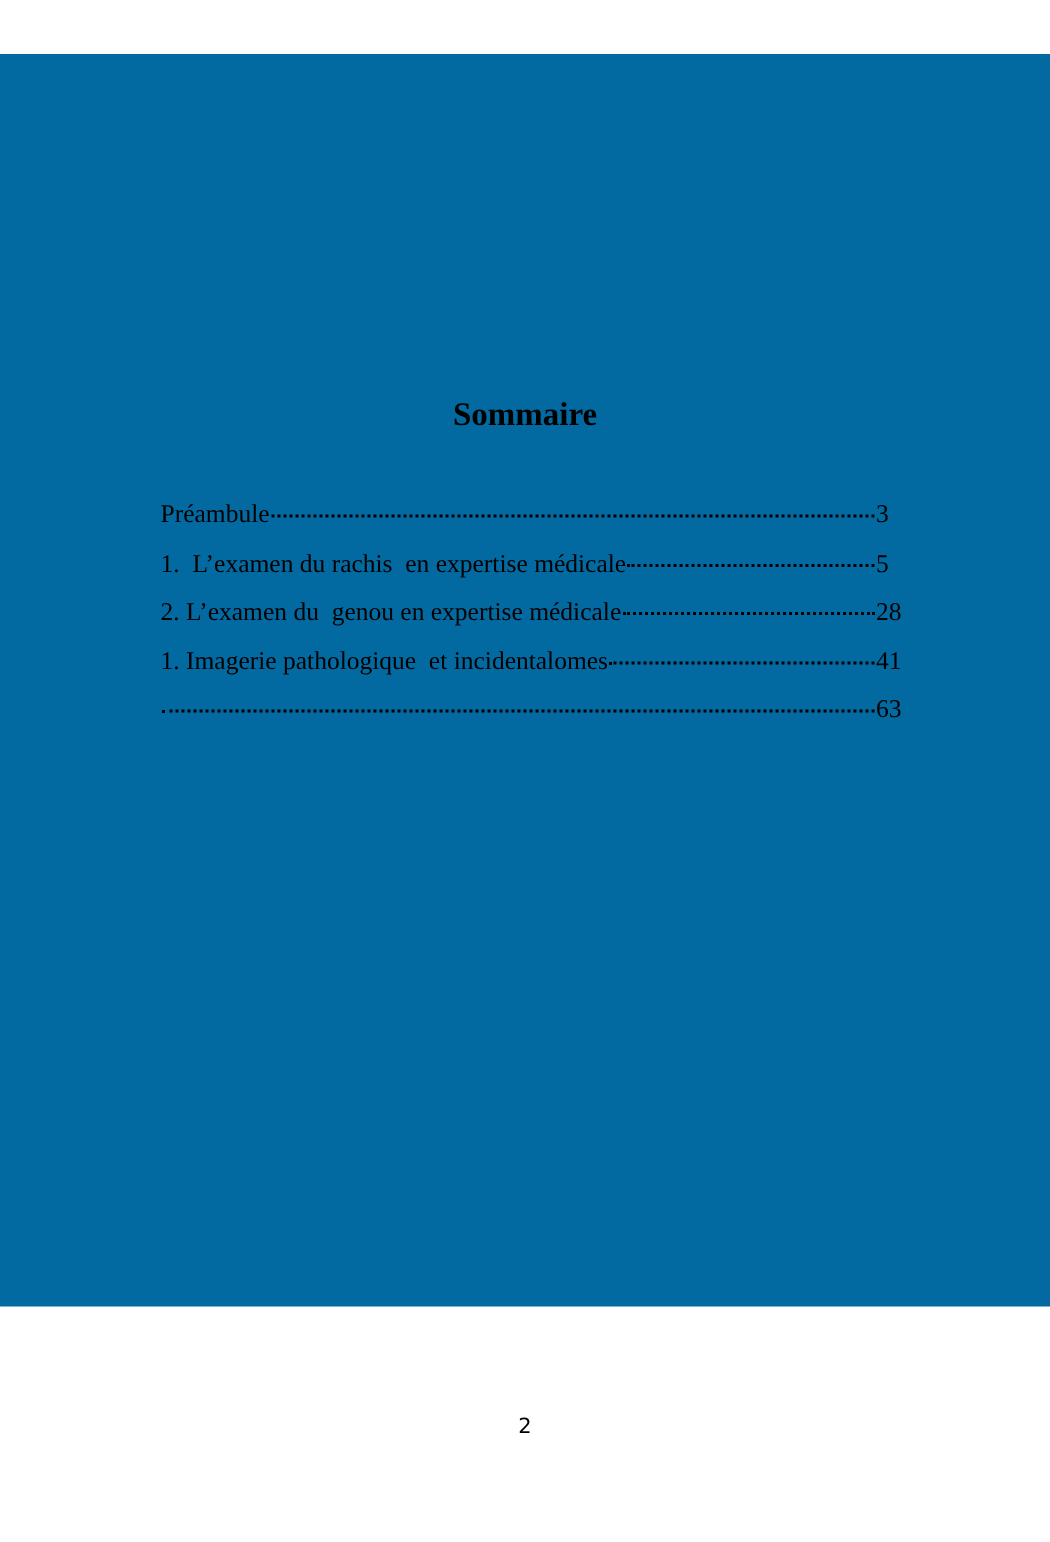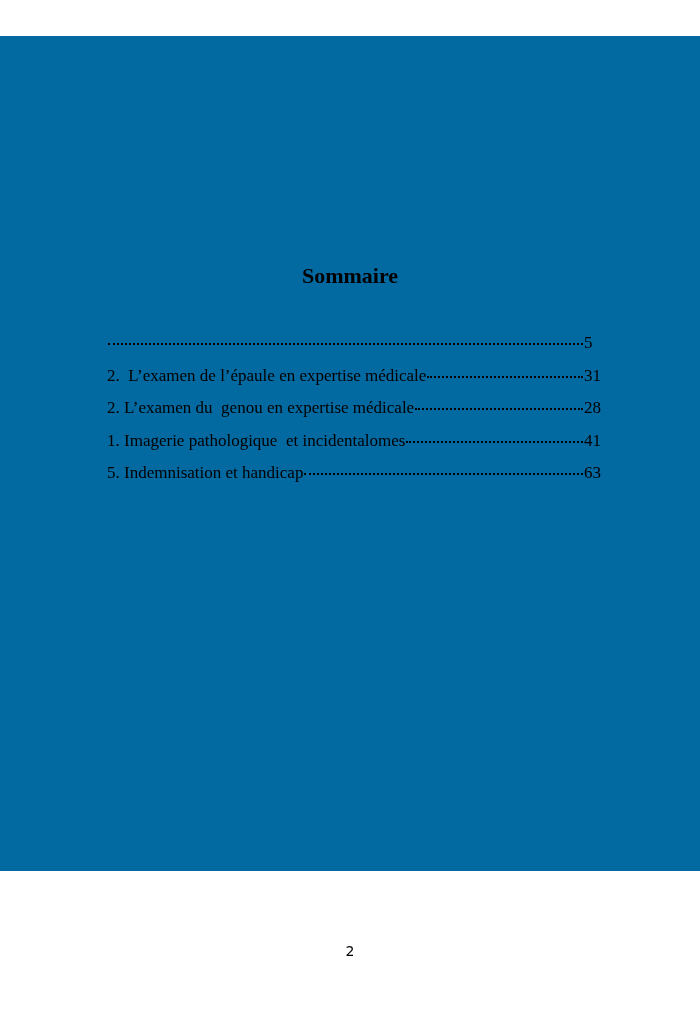--- a/index.html
+++ b/index.html
@@ -34,39 +34,39 @@
     }
   </style>
 </head>
 <body>
 
 <div class="page">
   <div class="title">Sommaire</div>
 
   <div class="toc">
     <div class="toc-row">
+      <span class="toc-label">Préambule</span>
+      <span class="toc-leader"></span>
+      <span class="toc-page">3</span>
+    </div>
+    <div class="toc-row">
+      <span class="toc-label">1.  L’examen du rachis  en expertise médicale</span>
       <span class="toc-leader"></span>
       <span class="toc-page">5</span>
-    </div>
-    <div class="toc-row">
-      <span class="toc-label">2.  L’examen de l’épaule en expertise médicale</span>
-      <span class="toc-leader"></span>
-      <span class="toc-page">31</span>
     </div>
     <div class="toc-row">
       <span class="toc-label">2. L’examen du  genou en expertise médicale</span>
       <span class="toc-leader"></span>
       <span class="toc-page">28</span>
     </div>
     <div class="toc-row">
       <span class="toc-label">1. Imagerie pathologique  et incidentalomes</span>
       <span class="toc-leader"></span>
       <span class="toc-page">41</span>
     </div>
     <div class="toc-row">
-      <span class="toc-label">5. Indemnisation et handicap</span>
       <span class="toc-leader"></span>
       <span class="toc-page">63</span>
     </div>
   </div>
 
   <div class="page-number">2</div>
 </div>
 
 </body></html>

